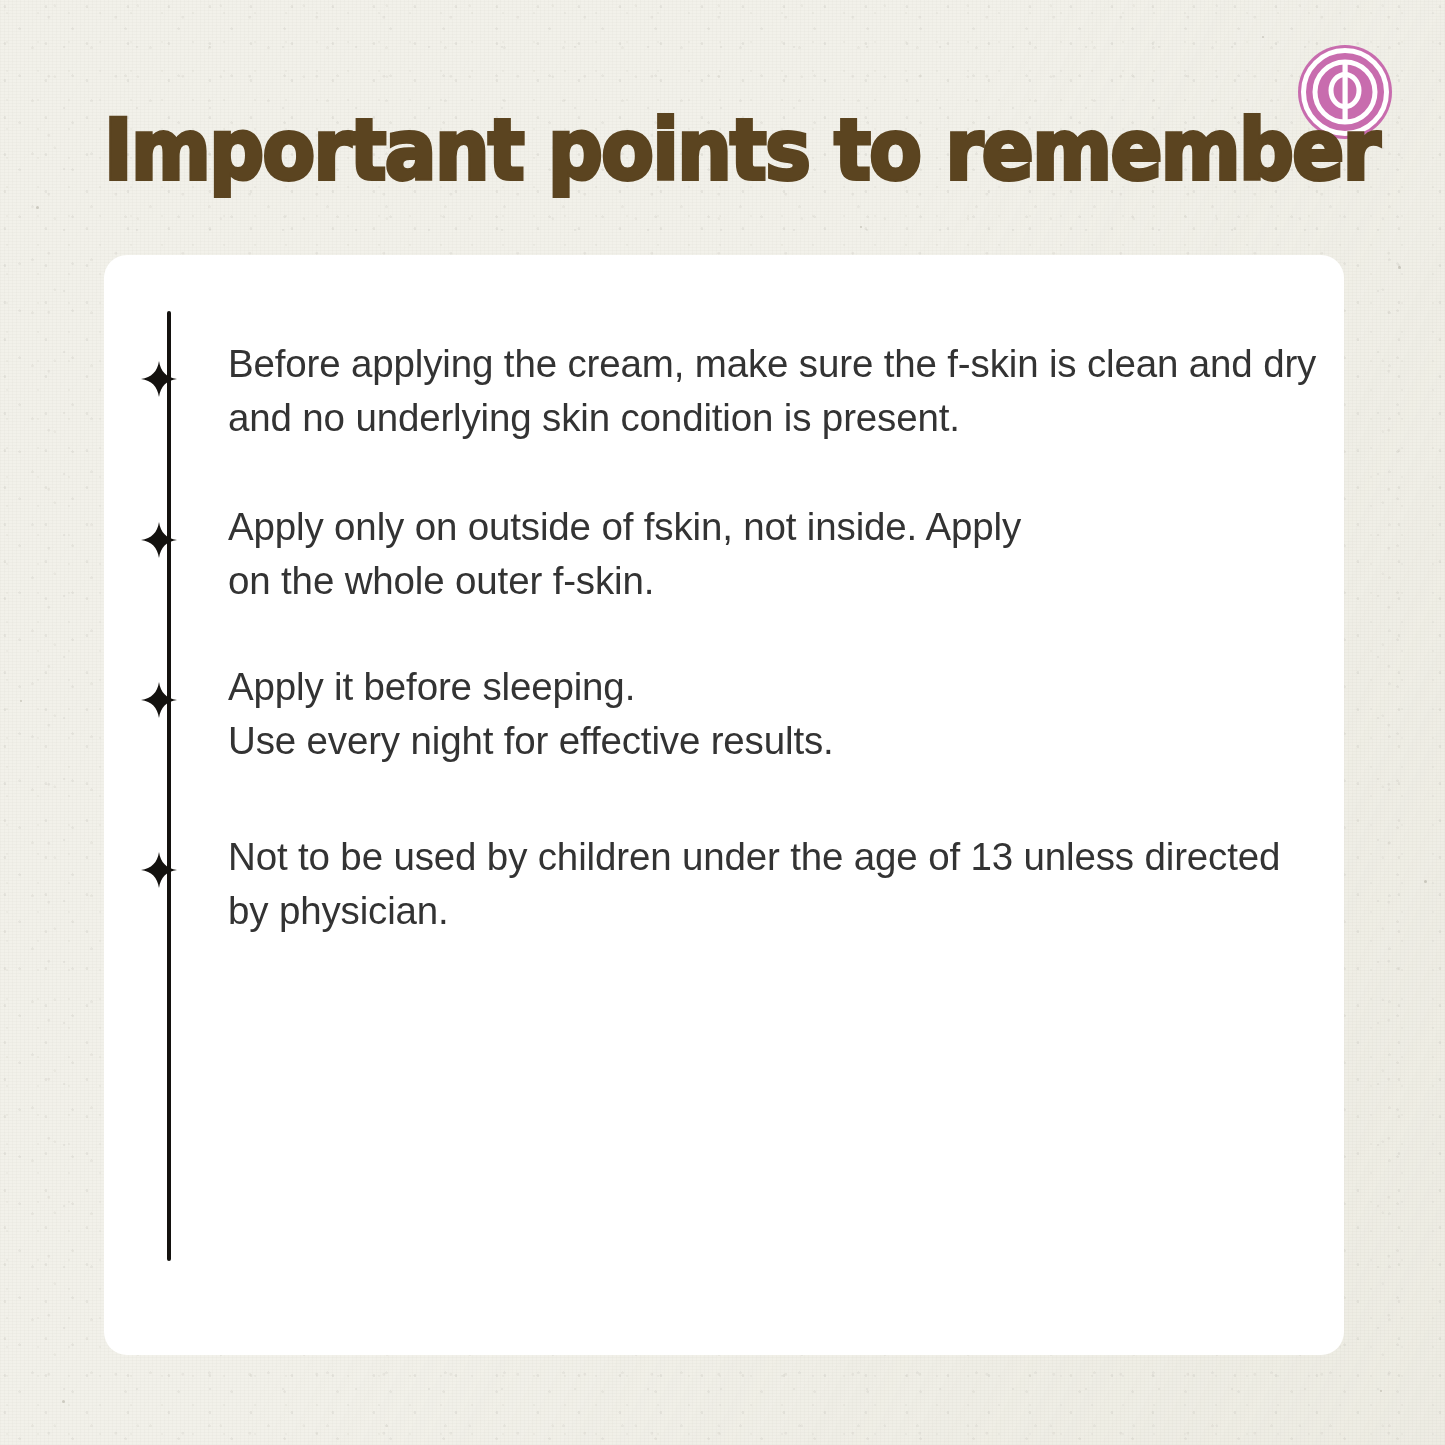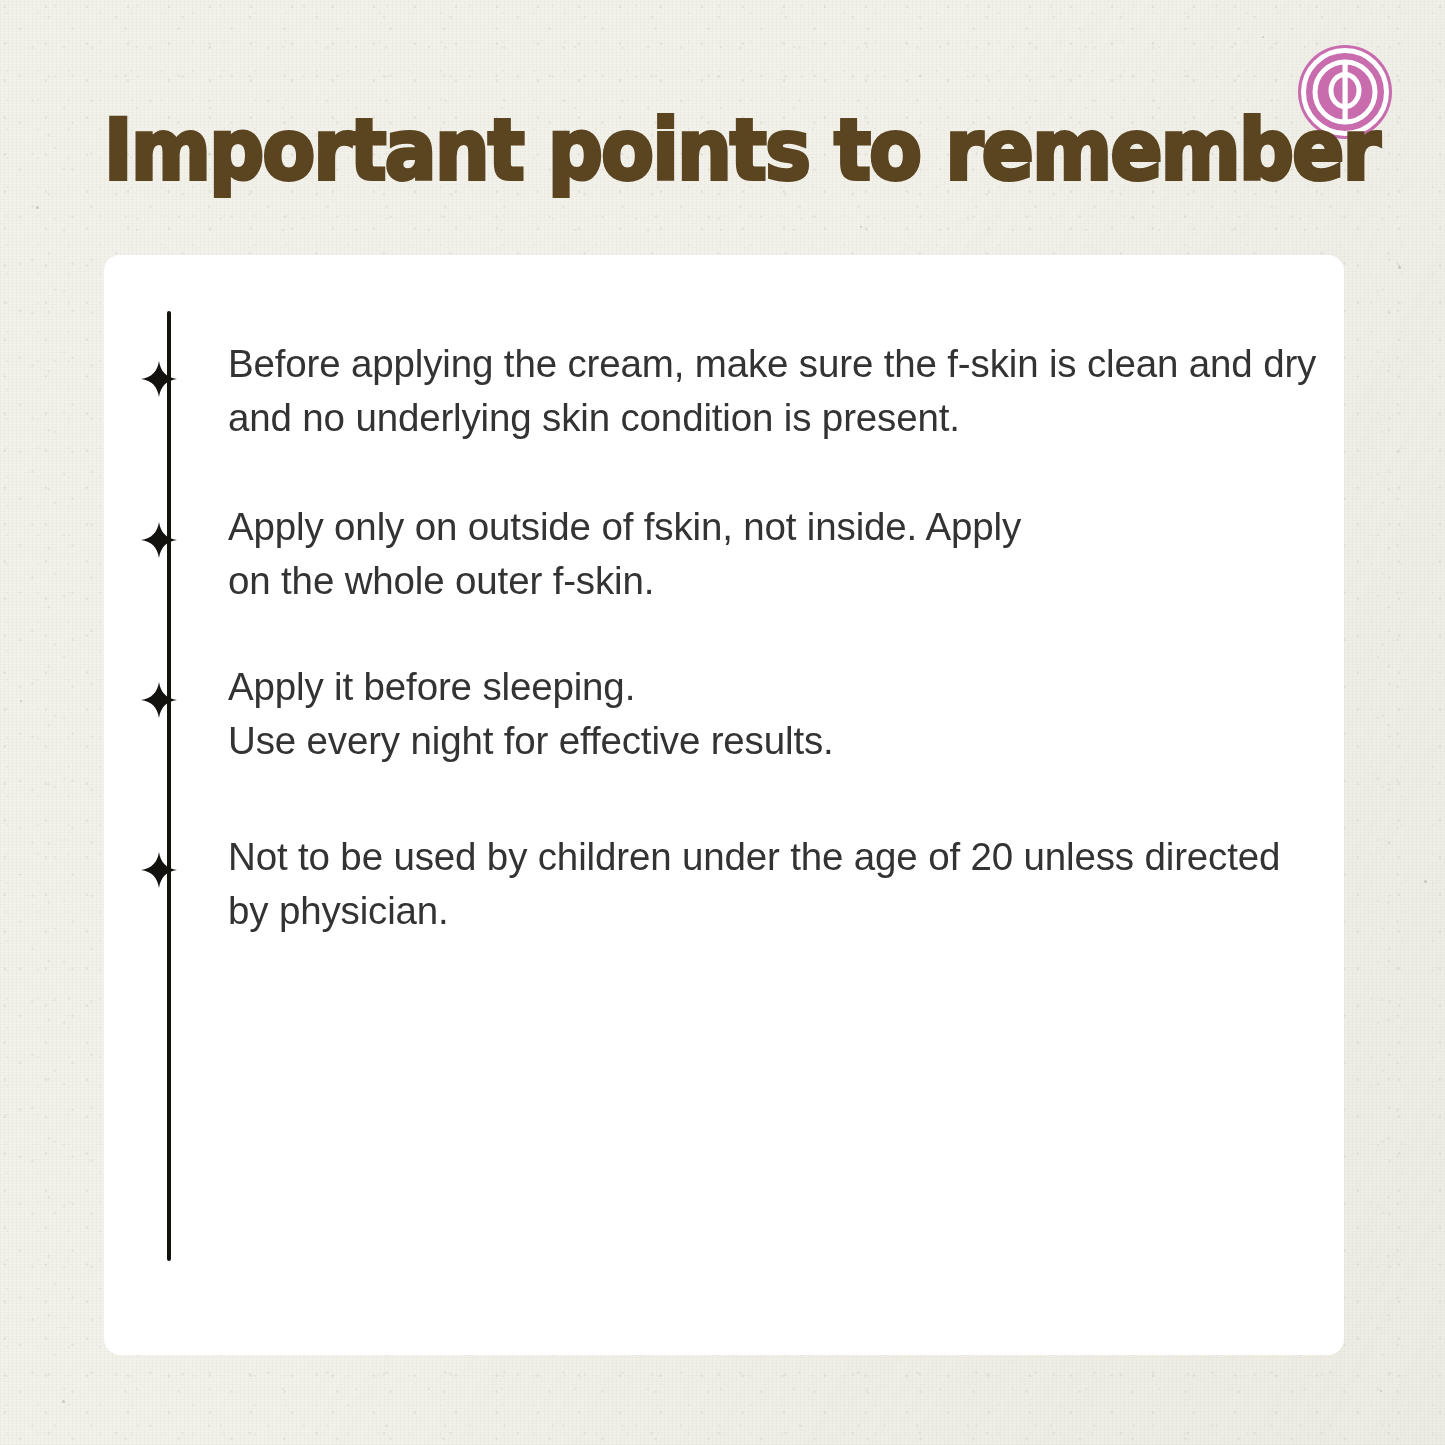--- a/index.html
+++ b/index.html
@@ -90,21 +90,21 @@
   }
 
   
   #card {
     position: absolute;
     left: 104px;
     top: 255px;
     width: 1240px;
     height: 1100px;
     background: #ffffff;
-    border-radius: 16px;
+    border-radius: 23px;
   }
 
   
   #timeline {
     position: absolute;
     left: 63px;      
     top: 56px;
     width: 4px;
     height: 950px;
     background: #14120f;
@@ -223,20 +223,20 @@
         <p class="point-text">Apply it before sleeping.
 Use every night for effective results.</p>
       </li>
 
       <li class="point p3">
         <span class="sparkle">
           <svg viewBox="0 0 36 36" xmlns="http://www.w3.org/2000/svg" aria-hidden="true">
             <path d="M18 0 C19.6 10.6 25.4 16.4 36 18 C25.4 19.6 19.6 25.4 18 36 C16.4 25.4 10.6 19.6 0 18 C10.6 16.4 16.4 10.6 18 0 Z" fill="#14120f"></path>
           </svg>
         </span>
-        <p class="point-text">Not to be used by children under the age of 20 unless directed by physician.</p>
+        <p class="point-text">Not to be used by children under the age of 13 unless directed by physician.</p>
       </li>
 
 
 
     </ul>
   </div>
 </div>
 
 </body></html>

